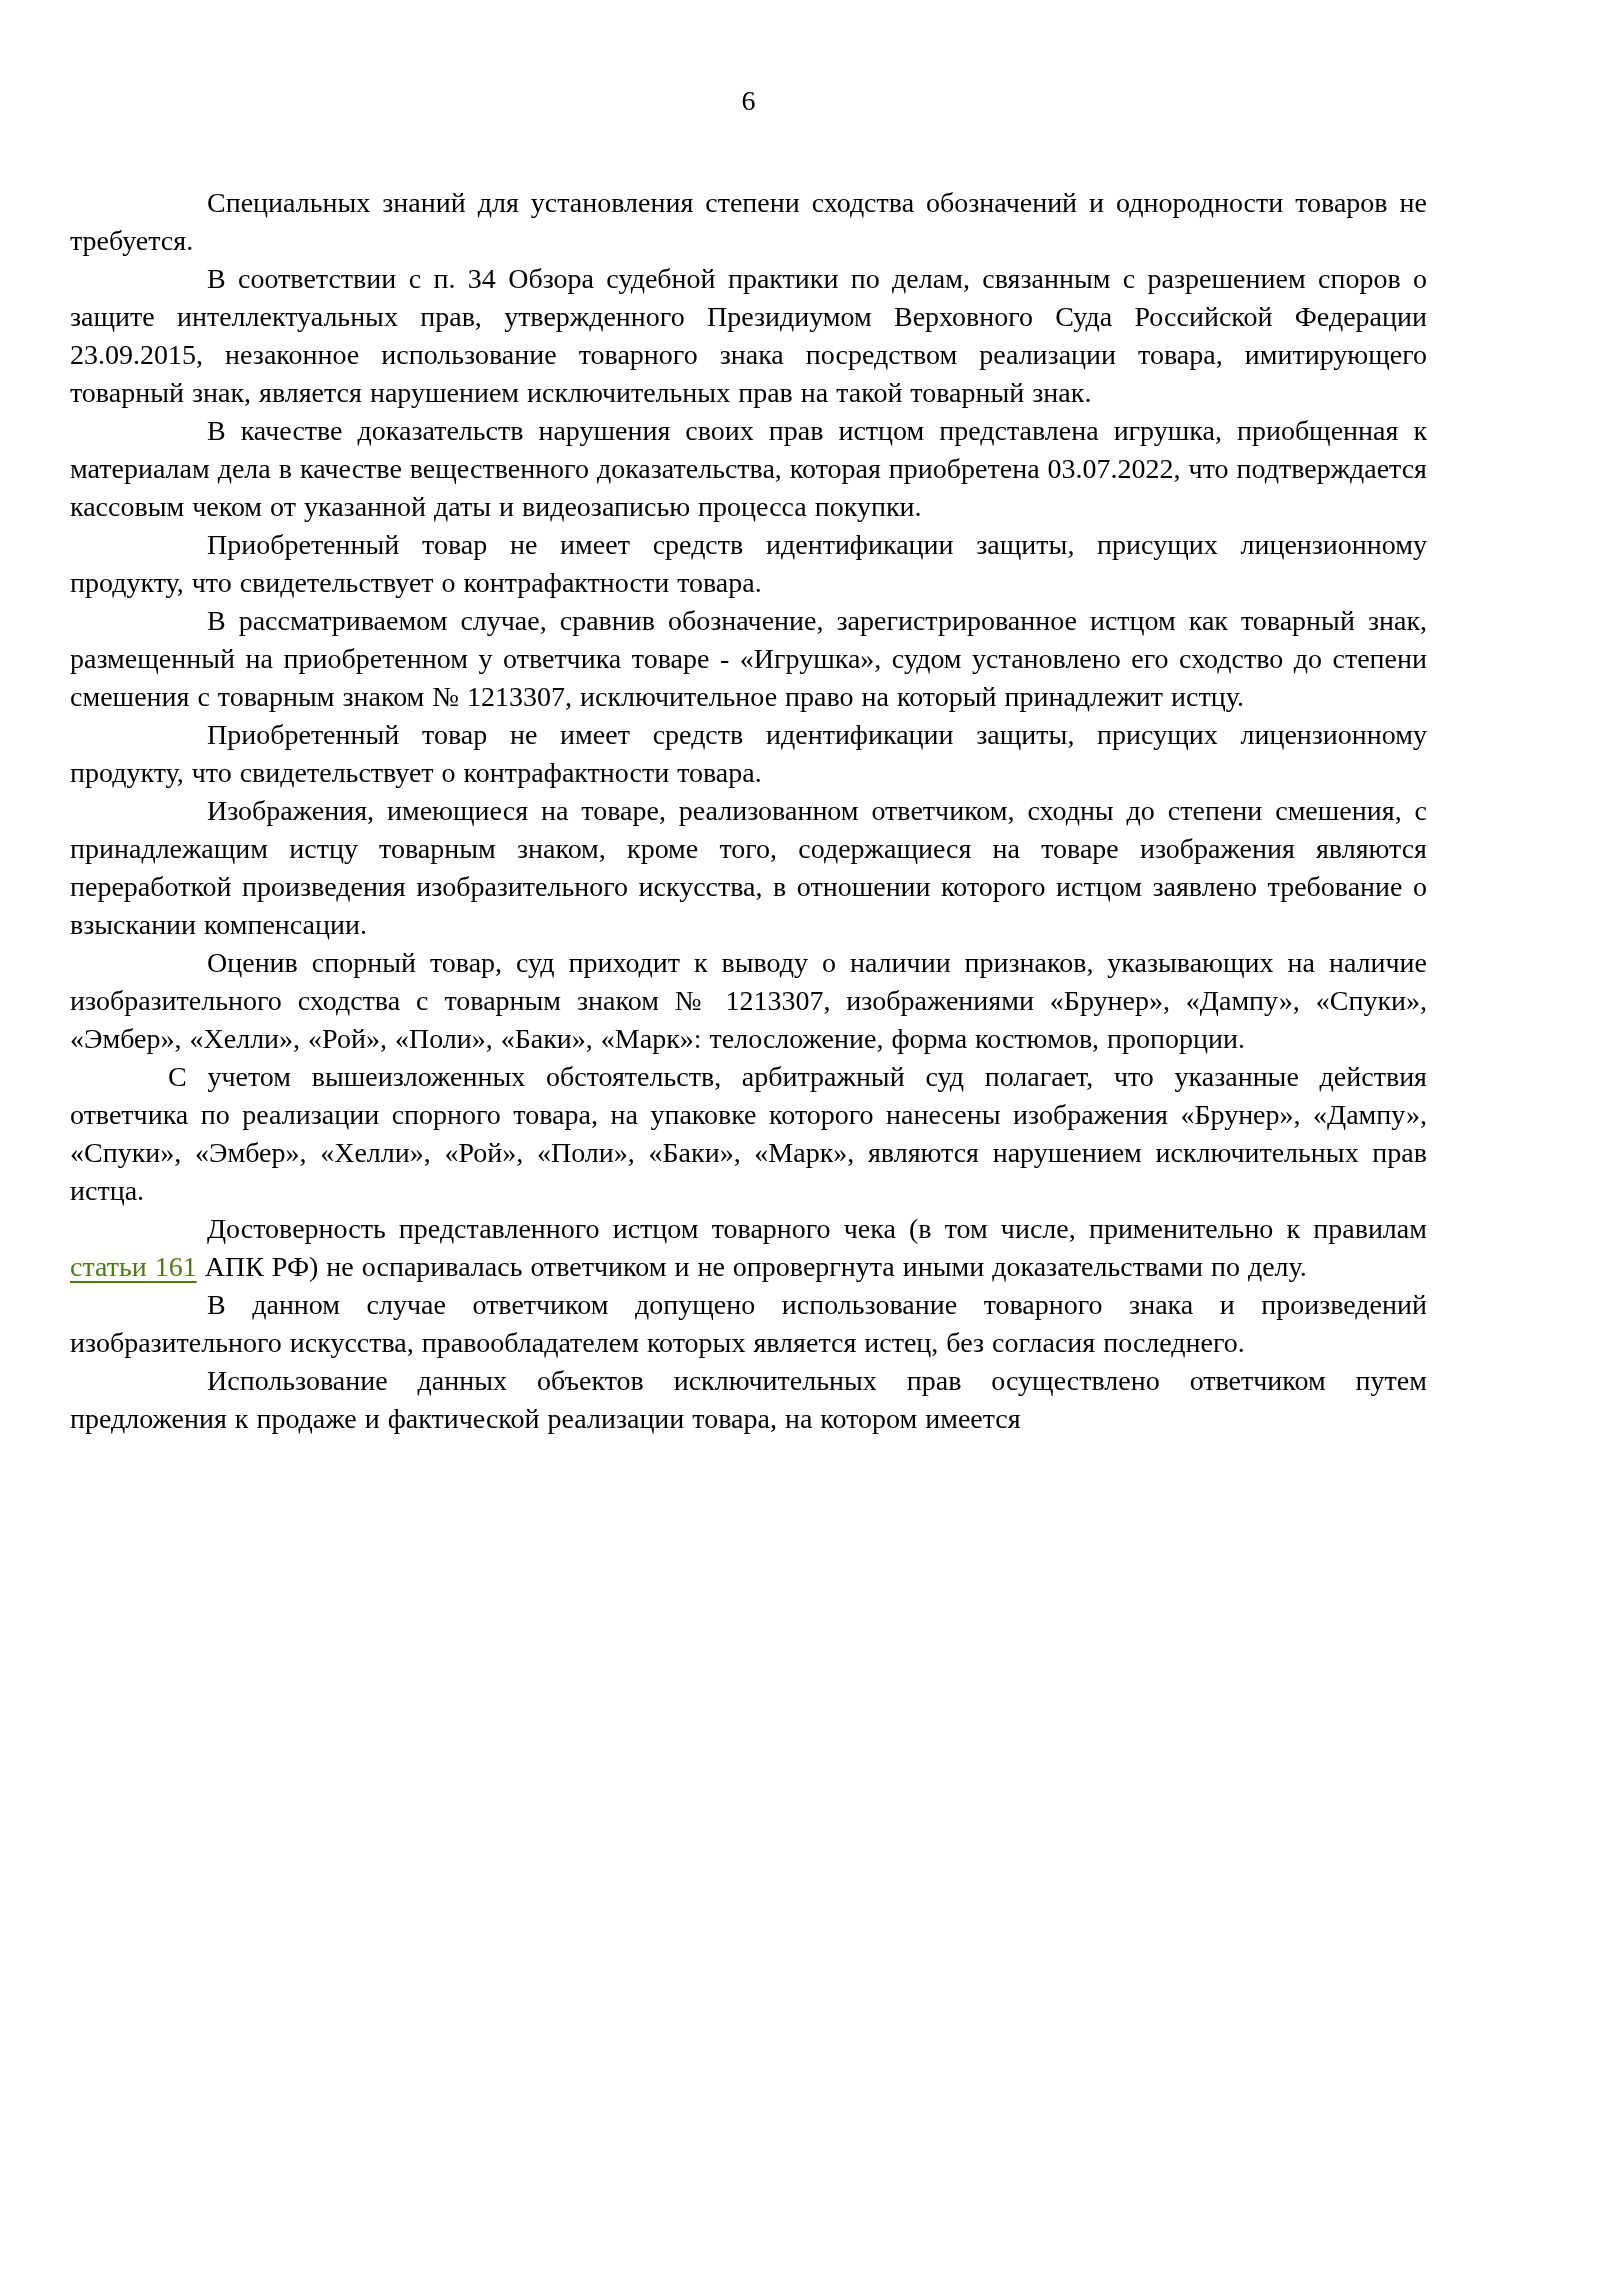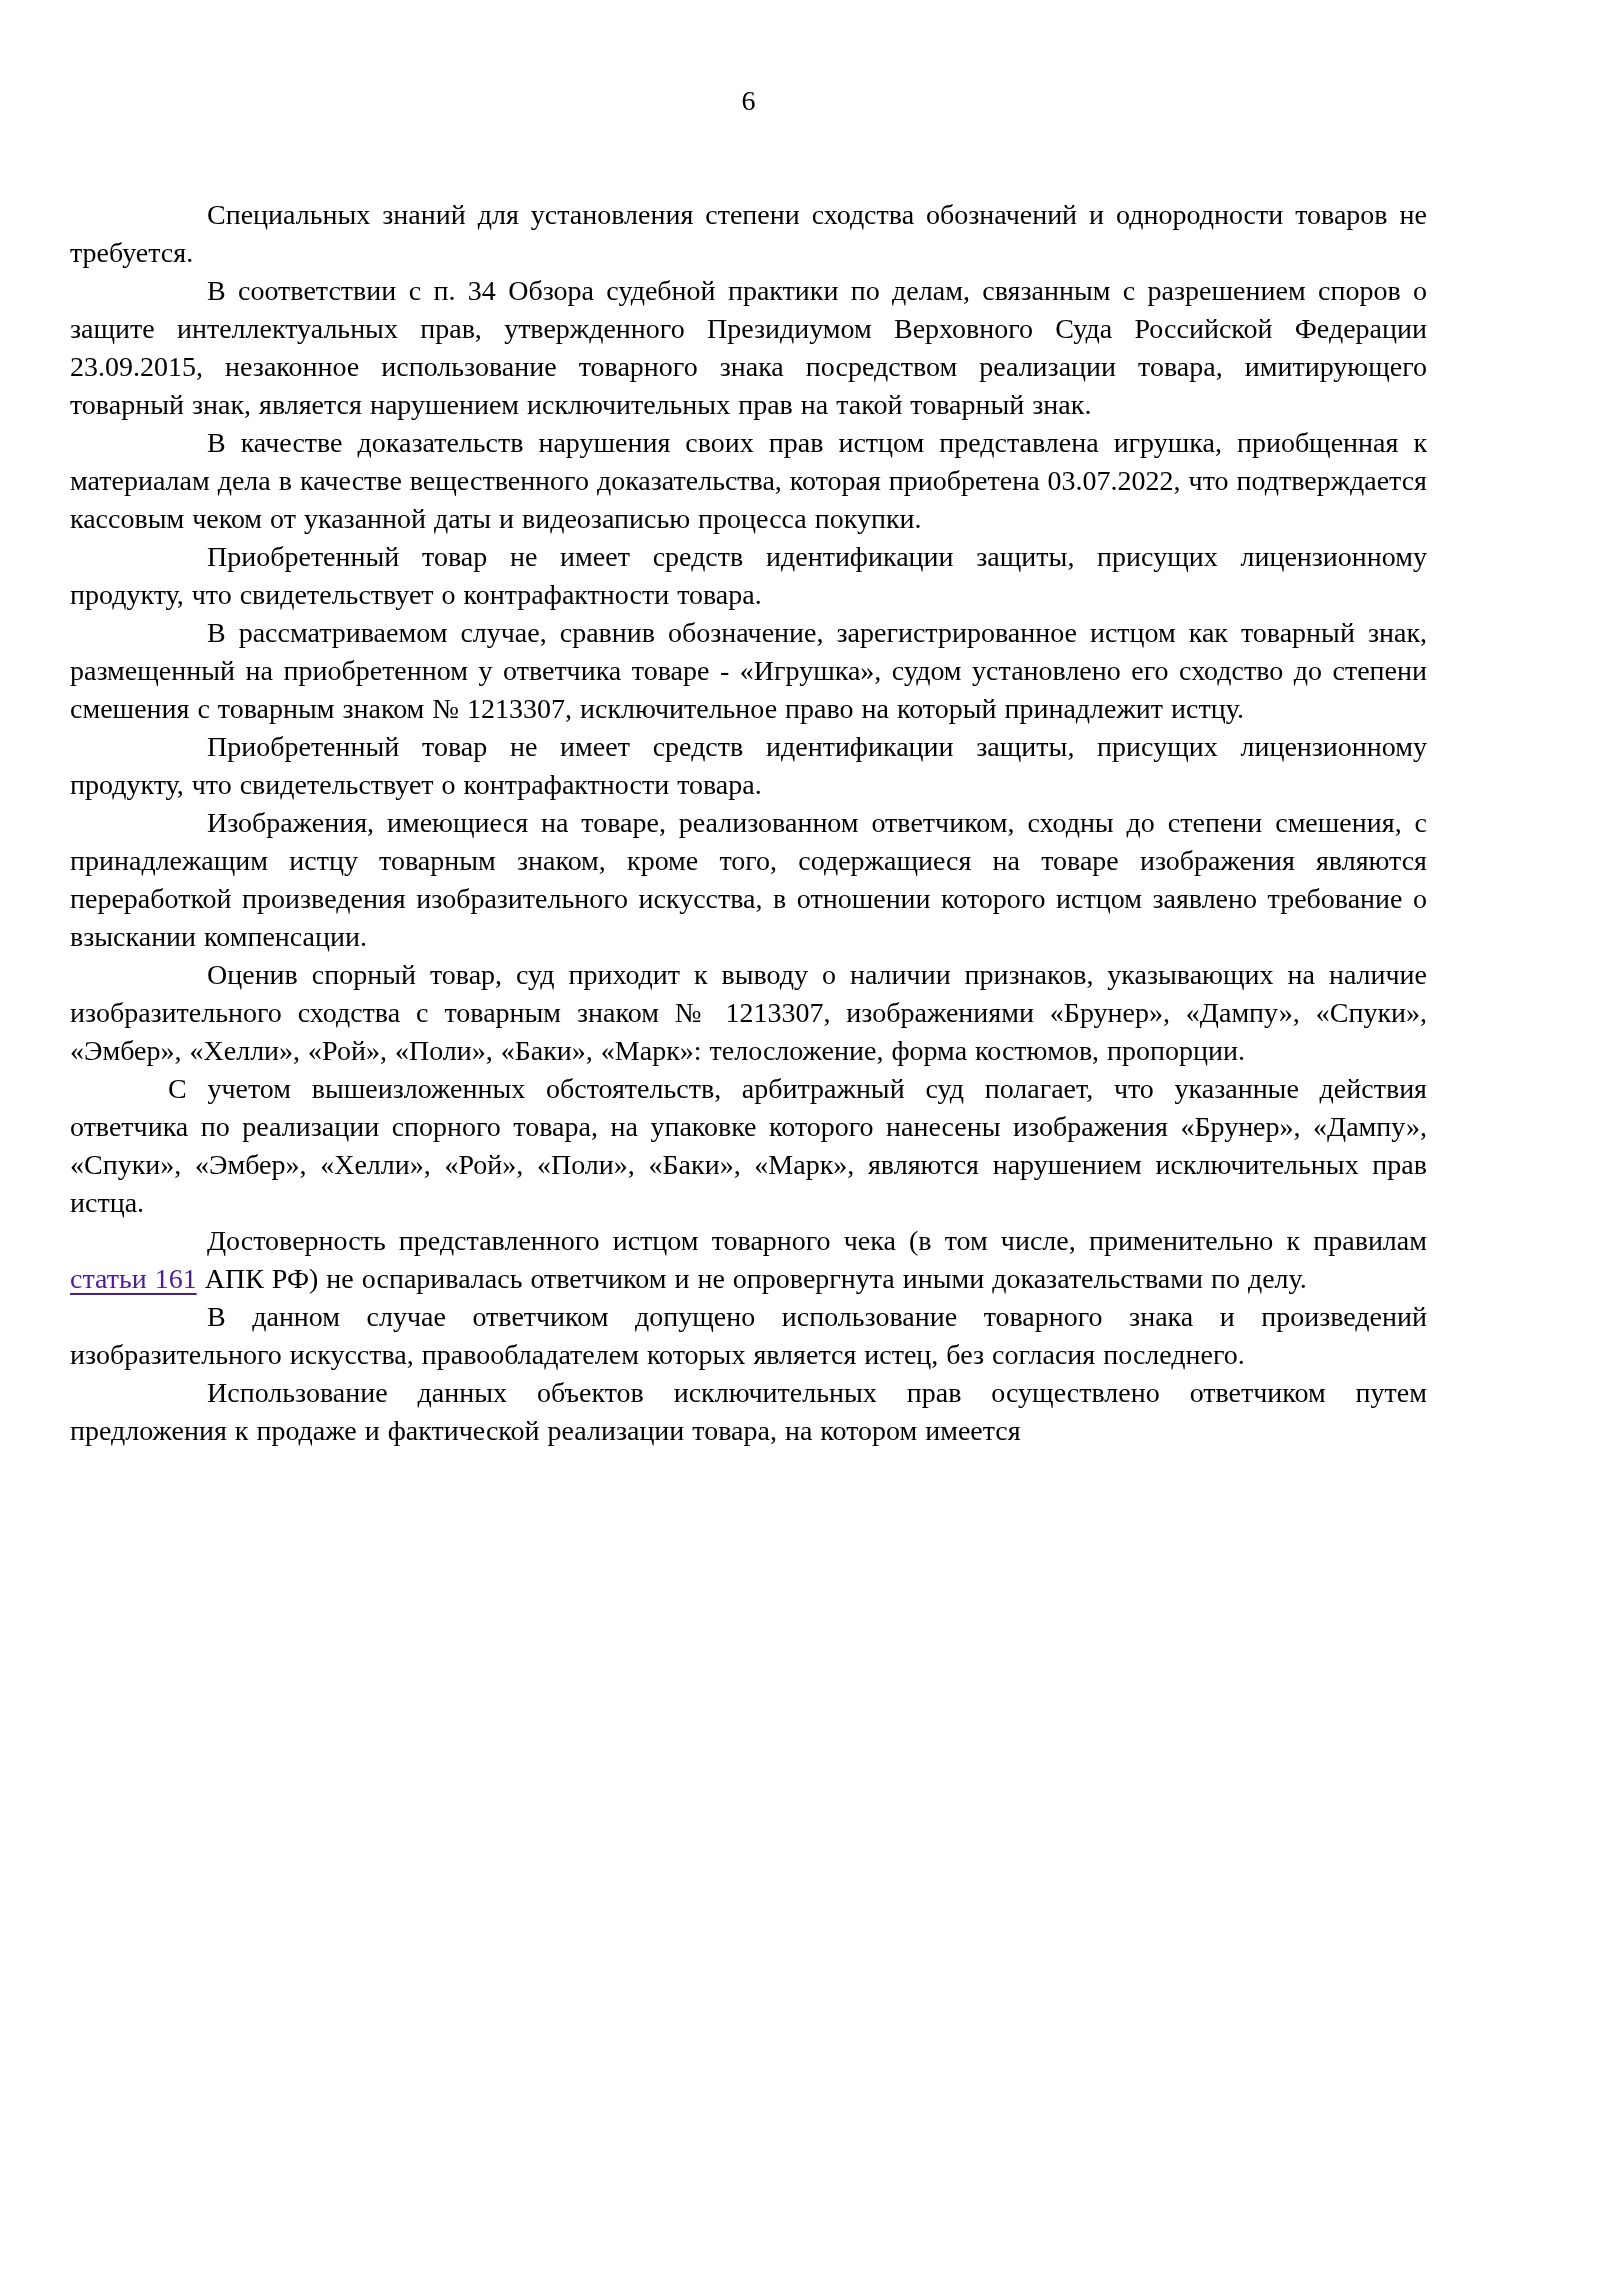--- a/index.html
+++ b/index.html
@@ -20,37 +20,37 @@
     position: absolute;
     top: 84px;
     left: 70px;
     width: 1357px;
     text-align: center;
     font-size: 28px;
     line-height: 33px;
   }
   .content {
     position: absolute;
-    top: 196px;
+    top: 184px;
     left: 70px;
     width: 1357px;
   }
   .para {
     margin: 0;
     font-size: 28px;
     line-height: 38px;
     text-align: justify;
     text-indent: 137px;
     word-spacing: 1px;
   }
   .para.indent-small {
     text-indent: 98px;
   }
   .doc-link {
-    color: #4c1d95;
+    color: #4d7c0f;
     text-underline-offset: 4.9px;
   }
   .redaction {
     display: inline-block;
     width: 221px;
     white-space: pre;
     overflow: hidden;
     color: #222222;
     font-size: 21.6px;
     letter-spacing: 9.8px;

